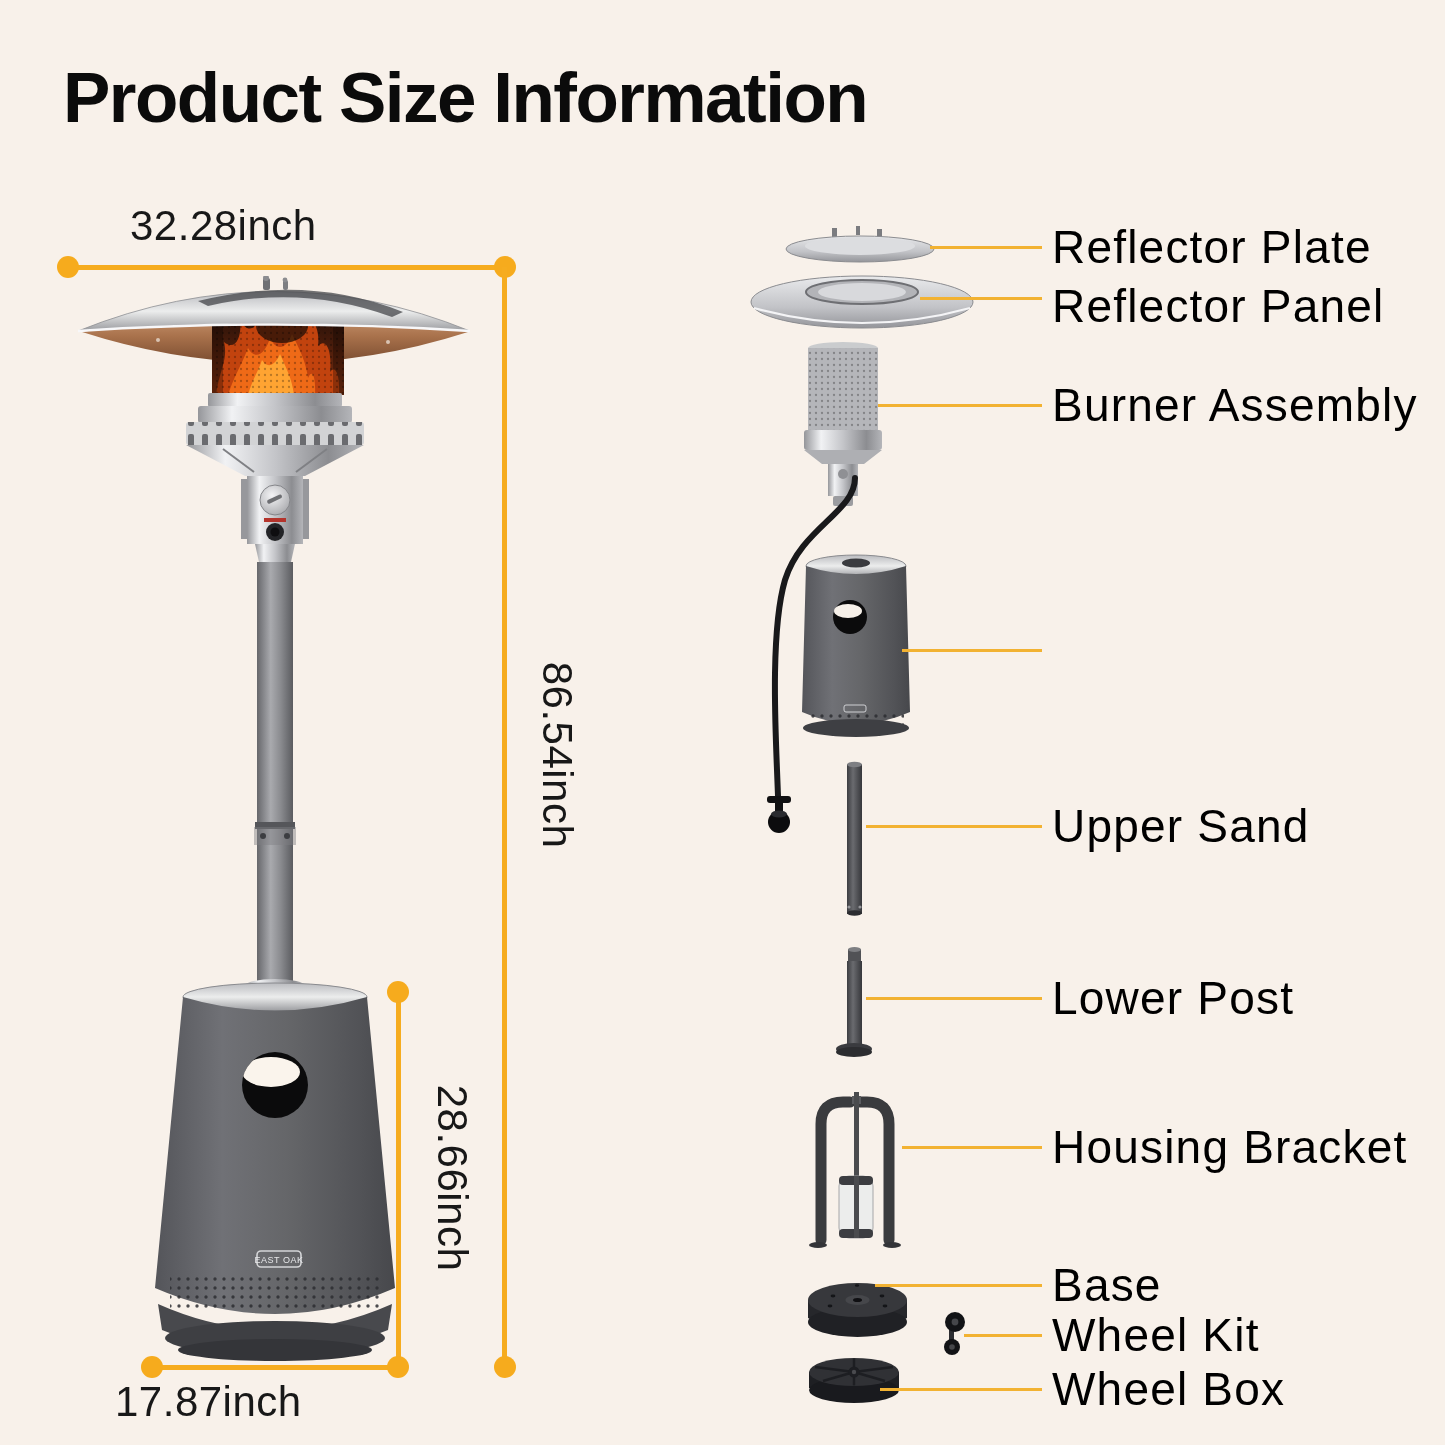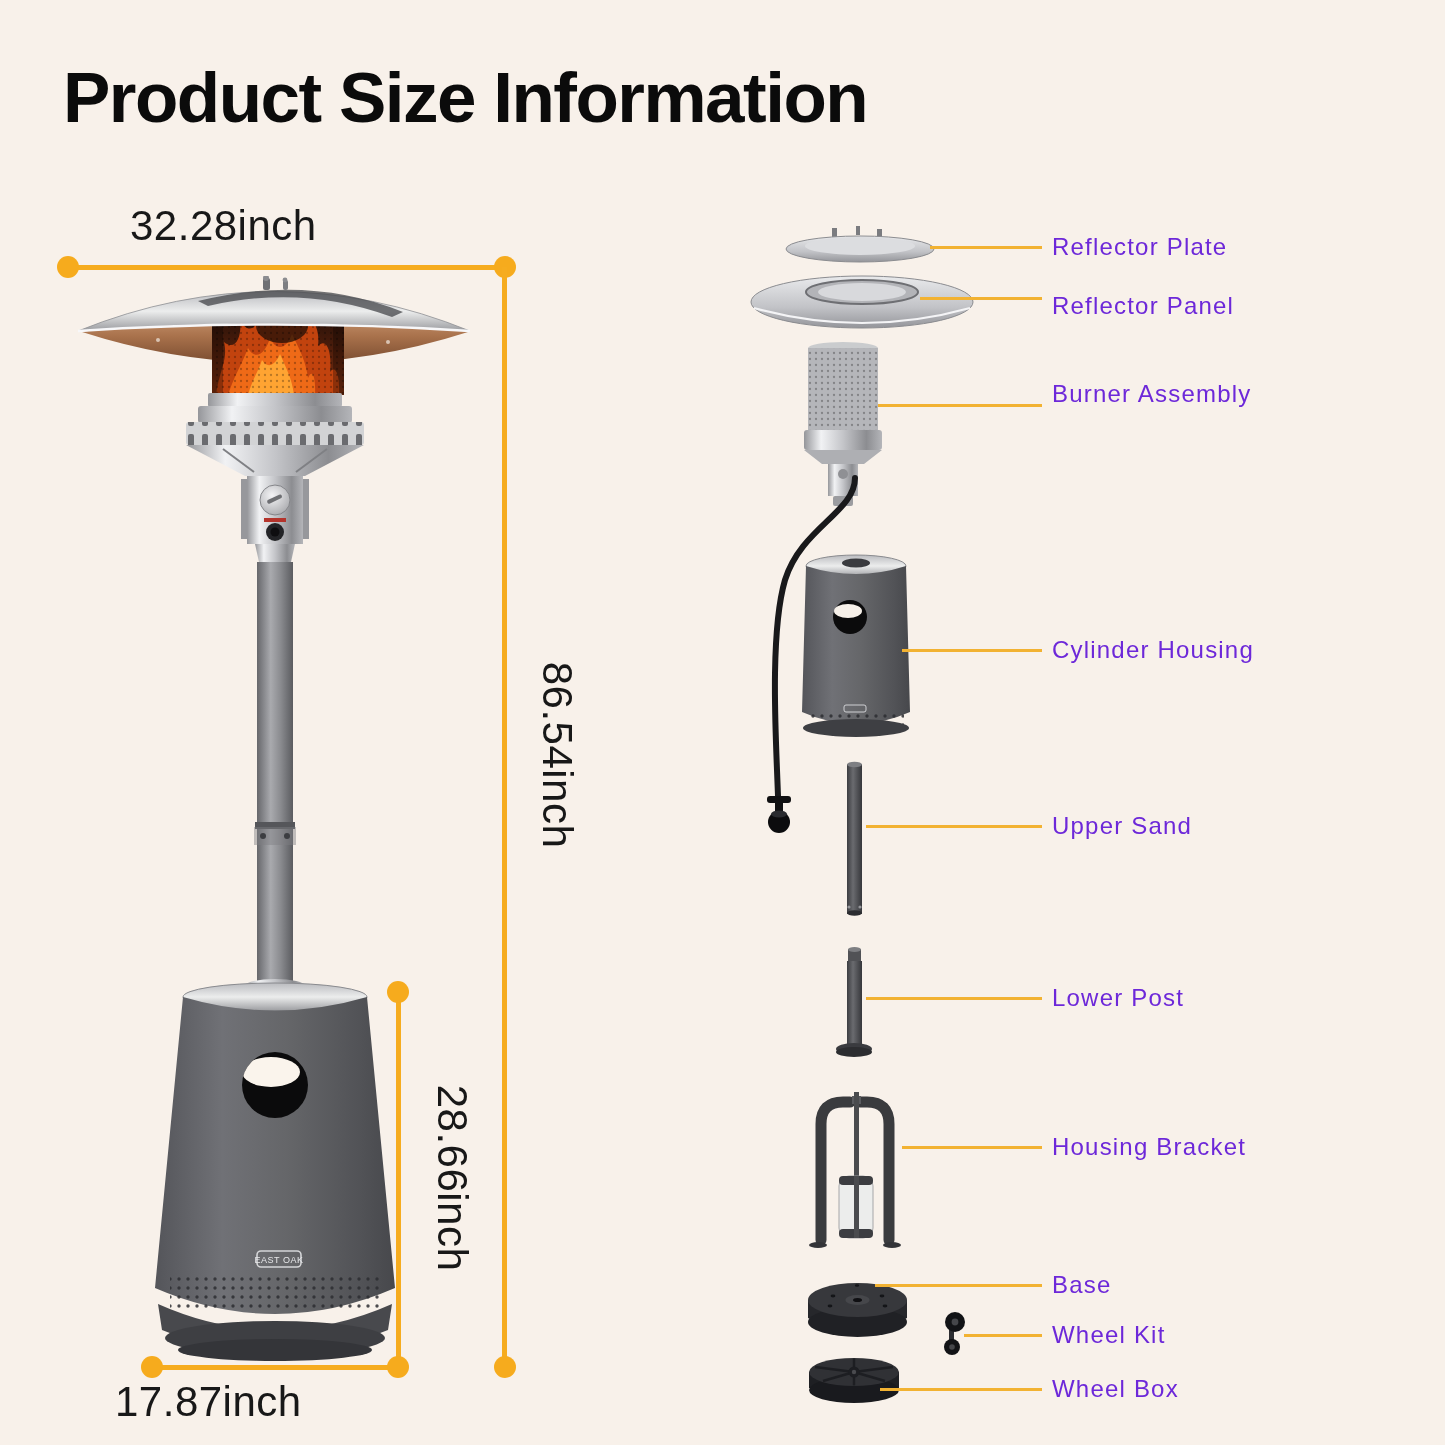--- a/index.html
+++ b/index.html
@@ -15,22 +15,22 @@
     position:absolute;font-size:42px;color:#181818;letter-spacing:.5px;white-space:nowrap;
   }
   .dim-label.center{text-align:left;}
   .dim-label.vrot{transform:translate(-50%,-50%) rotate(90deg);}
   .dim-line{position:absolute;background:#f6ac1f;}
   .dim-line.h{height:5px;}
   .dim-line.v{width:5px;}
   .dot{position:absolute;width:22px;height:22px;border-radius:50%;background:#f6ab1d;}
   .leader{position:absolute;height:3px;background:#f2b232;}
   .part-label{
-    position:absolute;left:1052px;font-size:24px;line-height:48px;letter-spacing:1.2px;
-    color:#6d28d9;white-space:nowrap;
+    position:absolute;left:1052px;font-size:46px;line-height:48px;letter-spacing:1.2px;
+    color:#000000;white-space:nowrap;
   }
   svg{position:absolute;display:block;}
 </style>
 </head>
 <body>
 
 <div class="canvas">
 
   <h1 class="title">Product Size Information</h1>
 
@@ -317,24 +317,23 @@
       <circle cx="51" cy="24" r="2.2" fill="#4a4b4f"></circle>
   </svg>
 
   <div class="leader" style="left:930px;top:246px;width:112px;"></div>
   <div class="part-label" style="top:223px;">Reflector Plate</div>
 
   <div class="leader" style="left:920px;top:297px;width:122px;"></div>
   <div class="part-label" style="top:282px;">Reflector Panel</div>
 
   <div class="leader" style="left:878px;top:404px;width:164px;"></div>
-  <div class="part-label" style="top:370px;">Burner Assembly</div>
+  <div class="part-label" style="top:381px;">Burner Assembly</div>
 
   <div class="leader" style="left:902px;top:649px;width:140px;"></div>
-  <div class="part-label" style="top:626px;">Cylinder Housing</div>
 
   <div class="leader" style="left:866px;top:825px;width:176px;"></div>
   <div class="part-label" style="top:802px;">Upper Sand</div>
 
   <div class="leader" style="left:866px;top:997px;width:176px;"></div>
   <div class="part-label" style="top:974px;">Lower Post</div>
 
   <div class="leader" style="left:902px;top:1146px;width:140px;"></div>
   <div class="part-label" style="top:1123px;">Housing Bracket</div>
 

